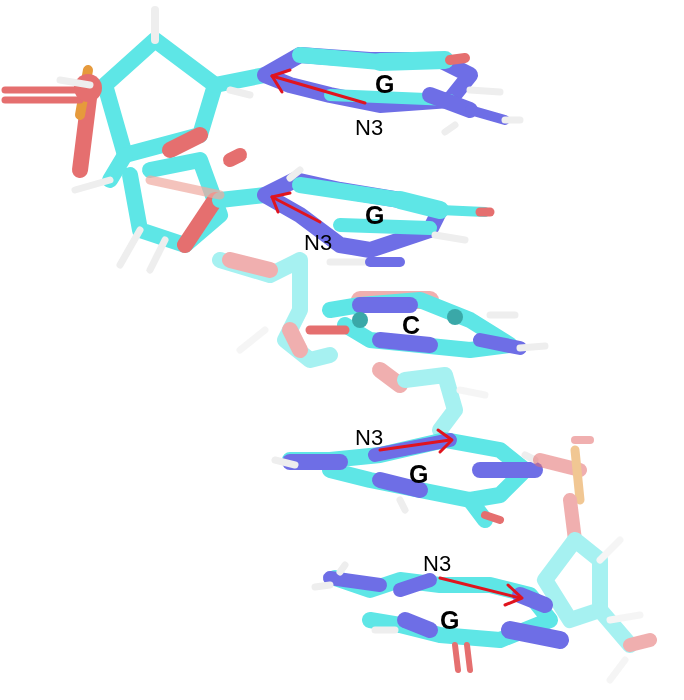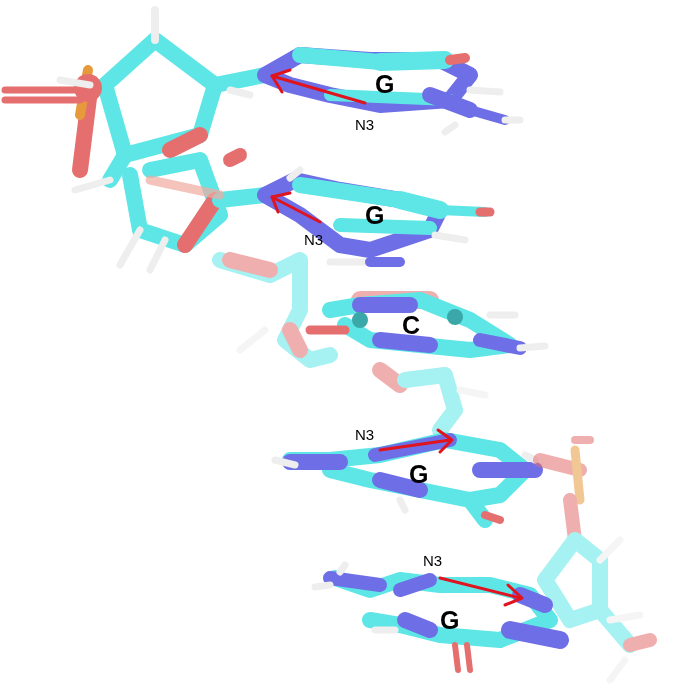--- a/index.html
+++ b/index.html
@@ -1,20 +1,20 @@
 <!DOCTYPE html>
 <html><head>
 <meta charset="utf-8">
 <style>
   html,body{margin:0;padding:0;background:#ffffff;}
   #stage{position:relative;width:684px;height:700px;overflow:hidden;background:#fff;font-family:"Liberation Sans",sans-serif;}
   svg{position:absolute;left:0;top:0;}
   .lbl{position:absolute;color:#000;line-height:1;white-space:nowrap;}
   .base{font-weight:bold;font-size:25px;}
-  .atom{font-size:15px;}
+  .atom{font-size:22px;}
 </style>
 </head>
 <body>
 
 <div id="stage">
   <svg width="684" height="700" viewBox="0 0 684 700">
     <defs>
       <linearGradient id="gc" x1="0" y1="0" x2="0" y2="1">
           <stop offset="0" stop-color="#9af4f4"></stop>
           <stop offset="1" stop-color="#36c8c8"></stop>

